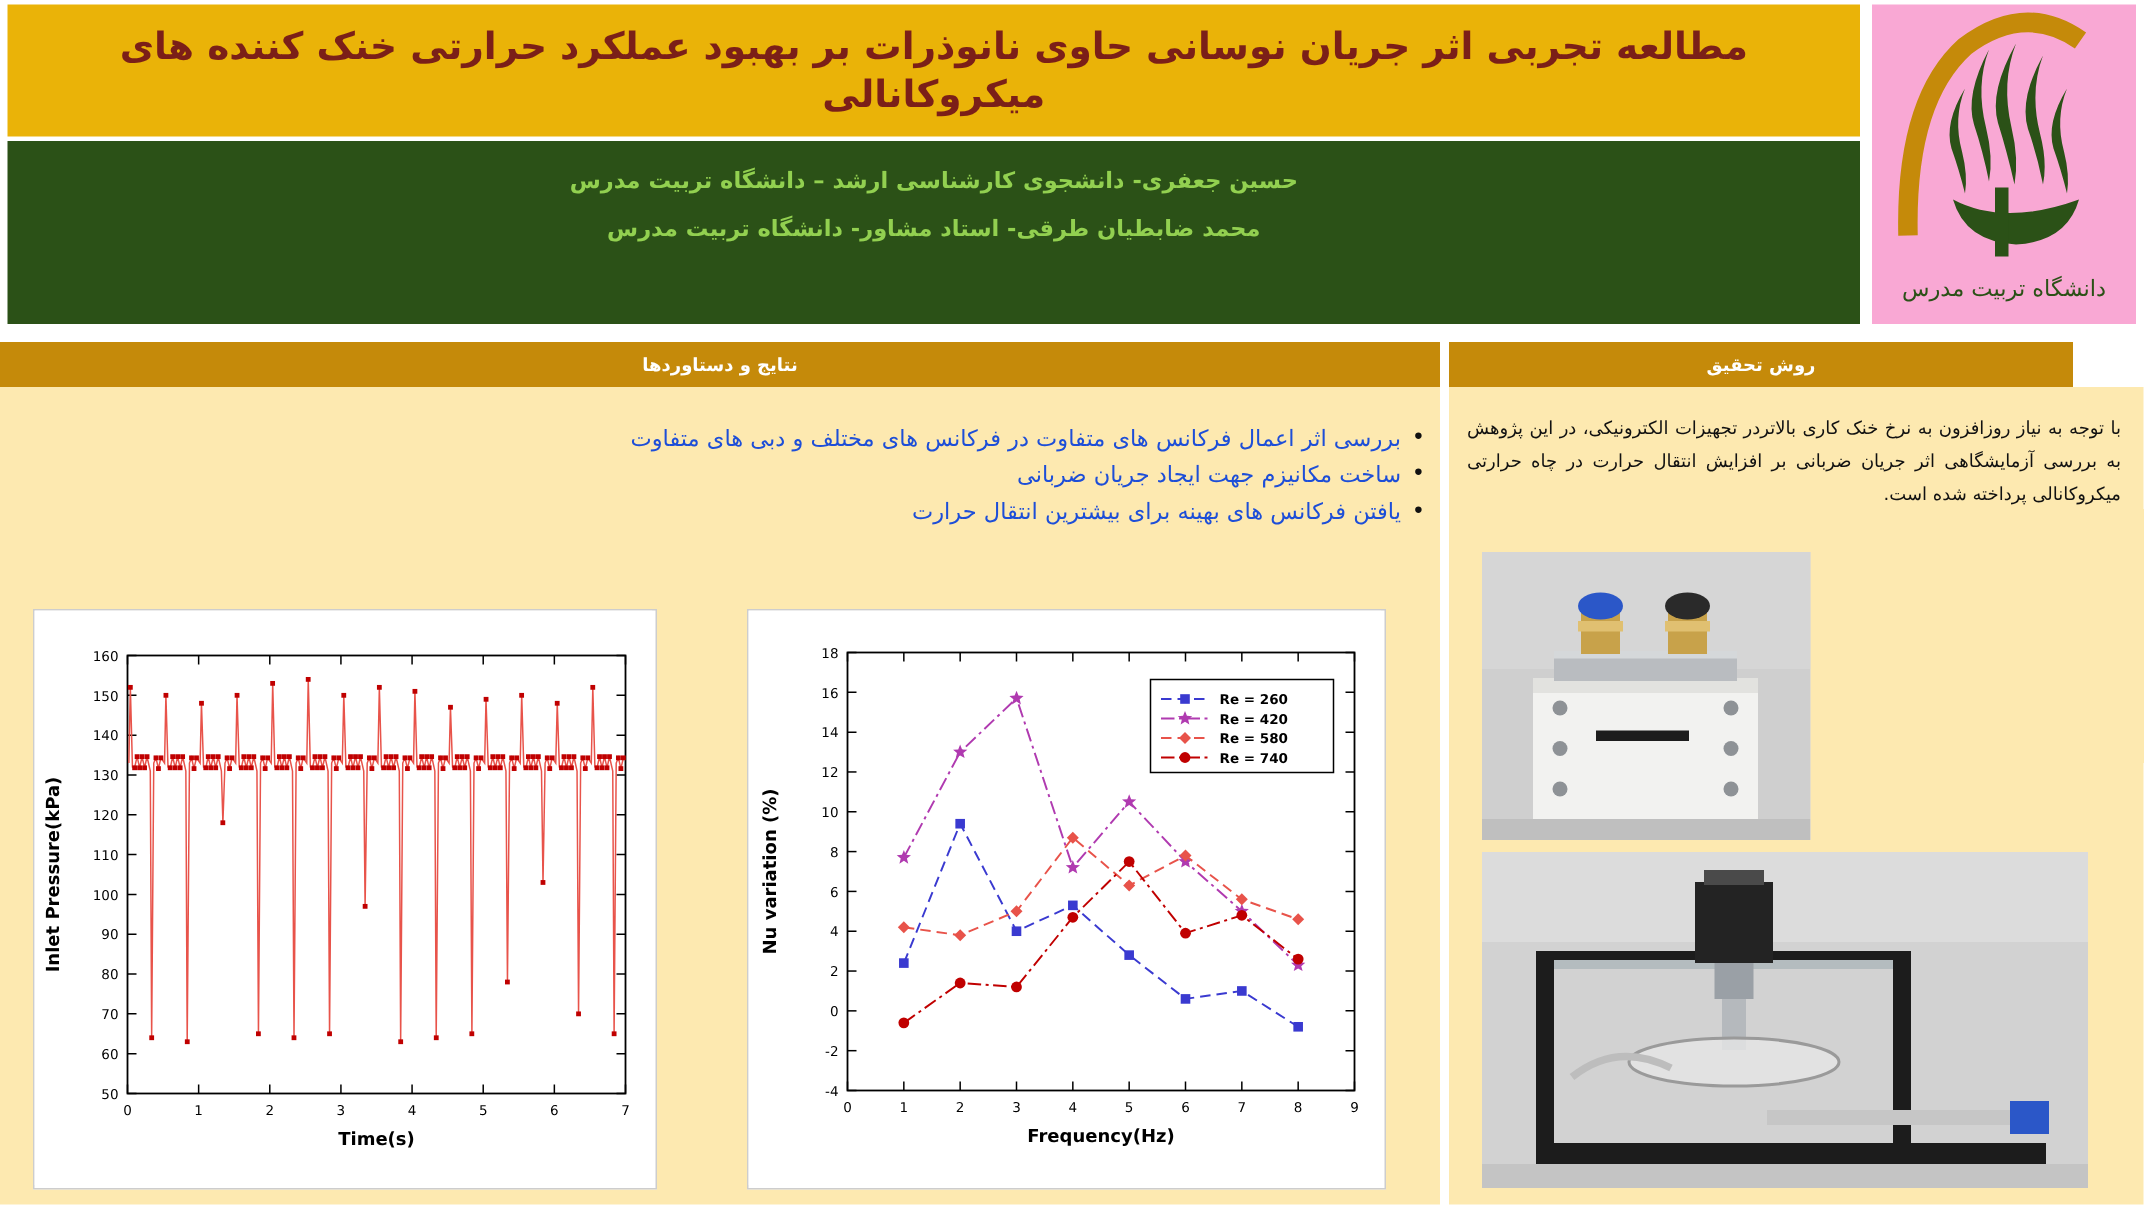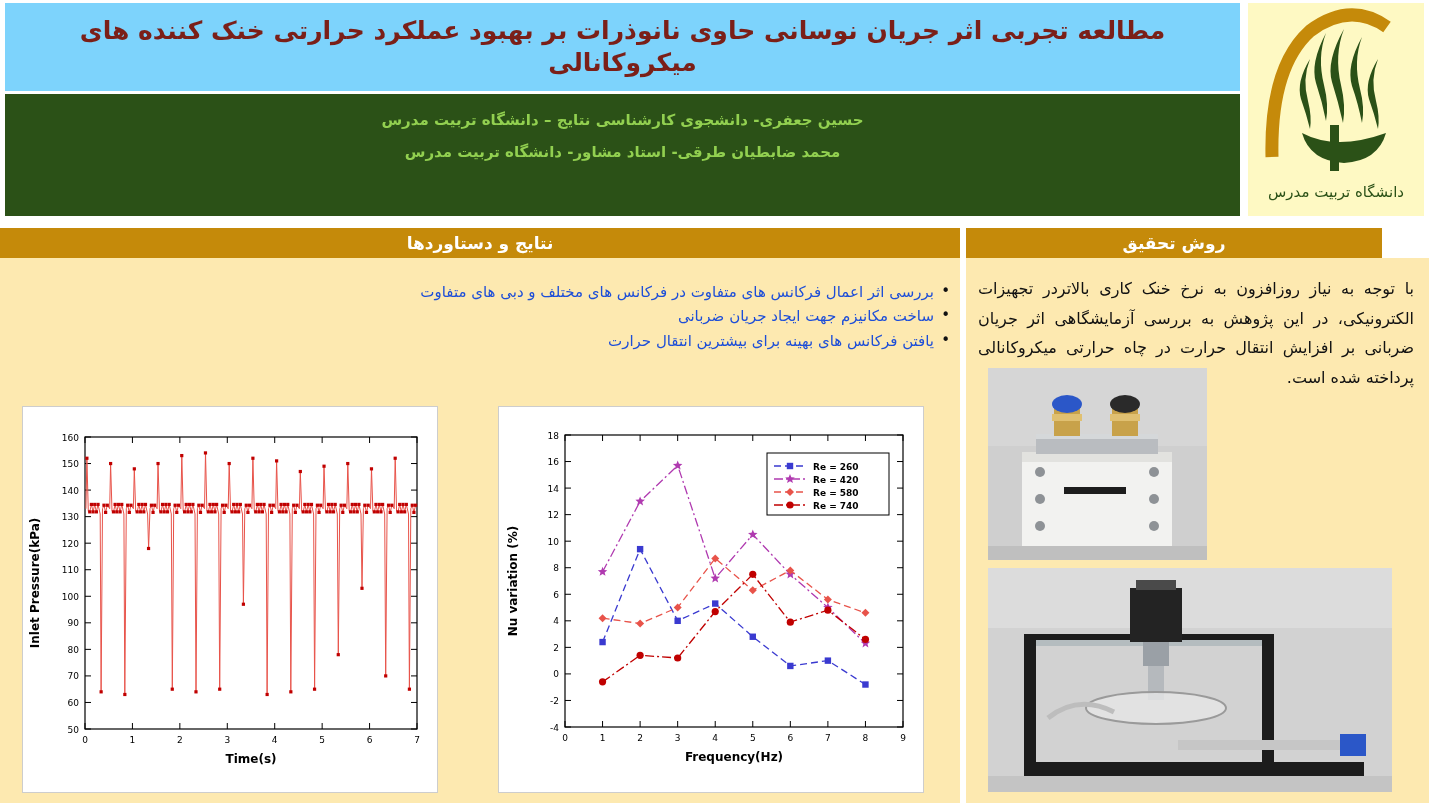--- a/index.html
+++ b/index.html
@@ -8,65 +8,65 @@
     background:#ffffff;
     font-family:"DejaVu Sans","Liberation Sans",sans-serif;
     overflow:hidden;
     position:relative;
   }
   .poster{position:relative;width:1429px;height:803px;}
 
   
   .title-bar{
     position:absolute;left:5px;top:3px;width:1235px;height:88px;
-    background:#7dd3fc;
+    background:#eab308;
     display:flex;align-items:center;justify-content:center;
     box-sizing:border-box;padding:4px 20px;
   }
   .title-bar h1{
     margin:0;font-size:25px;line-height:1.3;color:#7b1f18;
     font-weight:bold;text-align:center;direction:rtl;
   }
   .authors-bar{
     position:absolute;left:5px;top:94px;width:1235px;height:122px;
     background:#2b5117;
     box-sizing:border-box;padding:10px 0 0 0;
     display:flex;flex-direction:column;align-items:center;justify-content:flex-start;
   }
   .authors-bar .author{
     color:#92d050;font-size:15px;font-weight:bold;direction:rtl;
     text-align:center;margin:7px 0;
   }
   .logo-box{
     position:absolute;left:1248px;top:3px;width:176px;height:213px;
-    background:#fef9c3;display:flex;align-items:center;justify-content:center;
+    background:#f9a8d4;display:flex;align-items:center;justify-content:center;
   }
   .logo-svg{display:block;}
 
   
   .sec-bar{
     position:absolute;height:30px;background:#c58a0a;
     display:flex;align-items:center;justify-content:center;
-    color:#ffffff;font-size:17px;font-weight:bold;direction:rtl;
+    color:#ffffff;font-size:12px;font-weight:bold;direction:rtl;
   }
   .sec-bar.results{left:0px;top:228px;width:960px;}
   .sec-bar.method{left:966px;top:228px;width:416px;}
 
   
   .panel{
     position:absolute;background:#fde9b0;
   }
   .panel.results{left:0px;top:258px;width:960px;height:545px;}
   .panel.method{left:966px;top:258px;width:463px;height:545px;}
 
   
   .method-text{
     position:absolute;left:978px;top:274px;width:436px;
     direction:rtl;text-align:justify;color:#111;
-    font-size:16px;line-height:1.85;
+    font-size:12px;line-height:1.85;
   }
 
   
   .bullets{
     position:absolute;left:10px;top:282px;width:940px;
     direction:rtl;text-align:right;
     list-style:none;margin:0;padding:0 18px 0 0;
   }
   .bullets li{
     color:#1d4ed8;font-size:15px;line-height:1.42;margin:0 0 3px 0;
@@ -94,21 +94,21 @@
 </head>
 <body>
 
 <div class="poster">
 
   <div class="title-bar">
     <h1>مطالعه تجربی اثر جریان نوسانی حاوی نانوذرات بر بهبود عملکرد حرارتی خنک کننده های میکروکانالی</h1>
   </div>
 
   <div class="authors-bar">
-    <div class="author">حسین جعفری- دانشجوی کارشناسی نتایج – دانشگاه تربیت مدرس</div>
+    <div class="author">حسین جعفری- دانشجوی کارشناسی ارشد – دانشگاه تربیت مدرس</div>
     <div class="author">محمد ضابطیان طرقی- استاد مشاور- دانشگاه تربیت مدرس</div>
   </div>
 
   <div class="logo-box">
     <svg class="logo-svg" width="168" height="205" viewBox="0 0 168 205">
       <path d="M20 150 Q18 60 58 24 Q98 -6 135 20" fill="none" stroke="#c58a0a" stroke-width="13"></path>
       <g fill="#2b5117">
         <path d="M74 26 q-9 24 -2 52 q5 20 2 36 q-4 -20 -10 -38 q-6 -20 10 -50z"></path>
         <path d="M92 22 q-10 26 -3 56 q5 21 2 38 q-5 -22 -11 -41 q-6 -21 12 -53z"></path>
         <path d="M110 30 q-9 24 -2 52 q5 19 2 34 q-4 -20 -10 -37 q-6 -20 10 -49z"></path>

